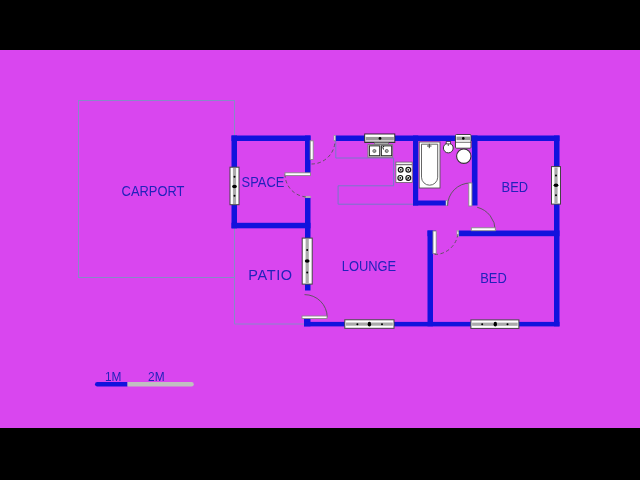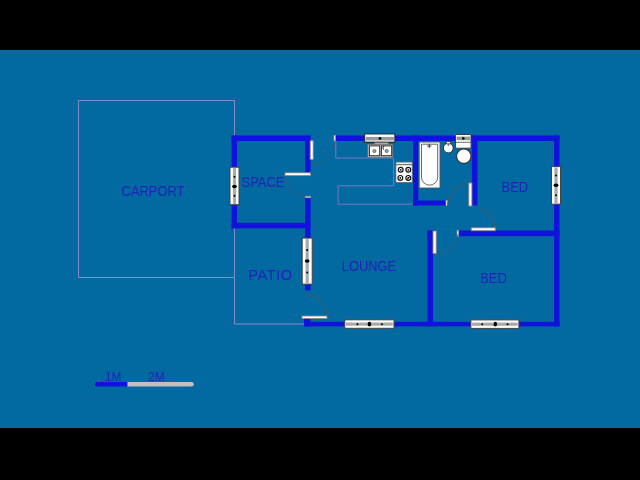--- a/index.html
+++ b/index.html
@@ -1,16 +1,16 @@
 <!DOCTYPE html>
 <html><head>
 <meta charset="utf-8">
 <style>
   html,body{margin:0;padding:0;background:#fff;}
-  .stage{filter:opacity(0.999);position:relative;width:640px;height:480px;overflow:hidden;background:#0369a1;
+  .stage{filter:opacity(0.999);position:relative;width:640px;height:480px;overflow:hidden;background:#d946ef;
          font-family:"Liberation Sans", sans-serif;}
   svg{position:absolute;left:0;top:0;}
 </style>
 </head>
 <body>
 <div class="stage">
 <svg width="640" height="480" viewBox="0 0 640 480">
 
   <rect x="0" y="0" width="640" height="50" fill="#000000"></rect>
 

